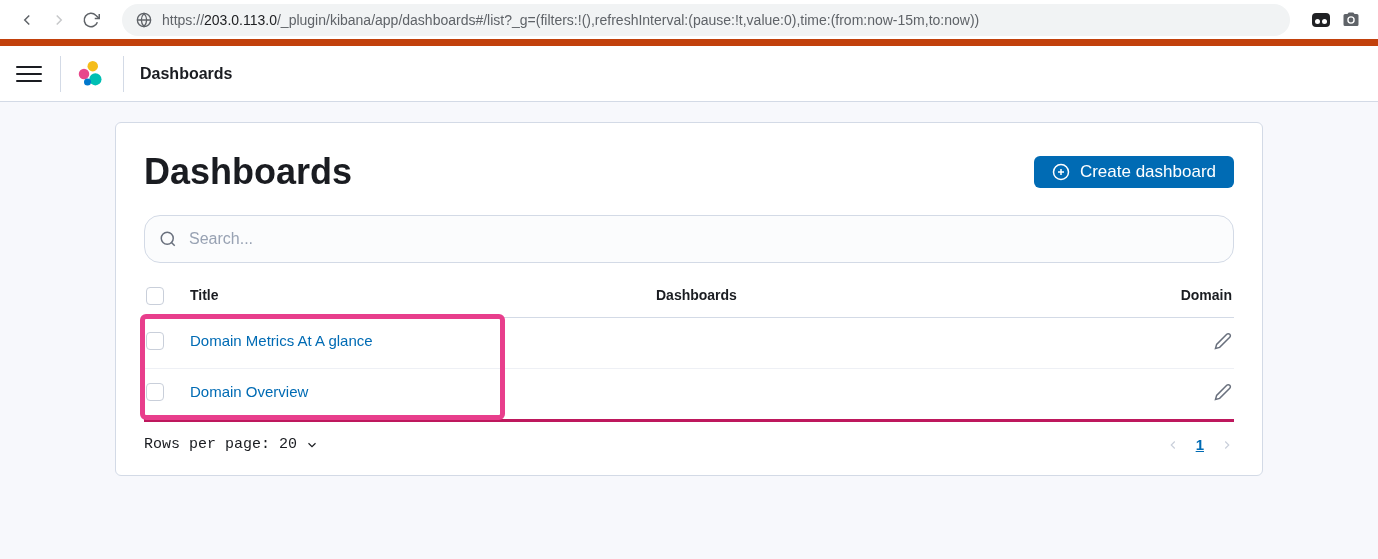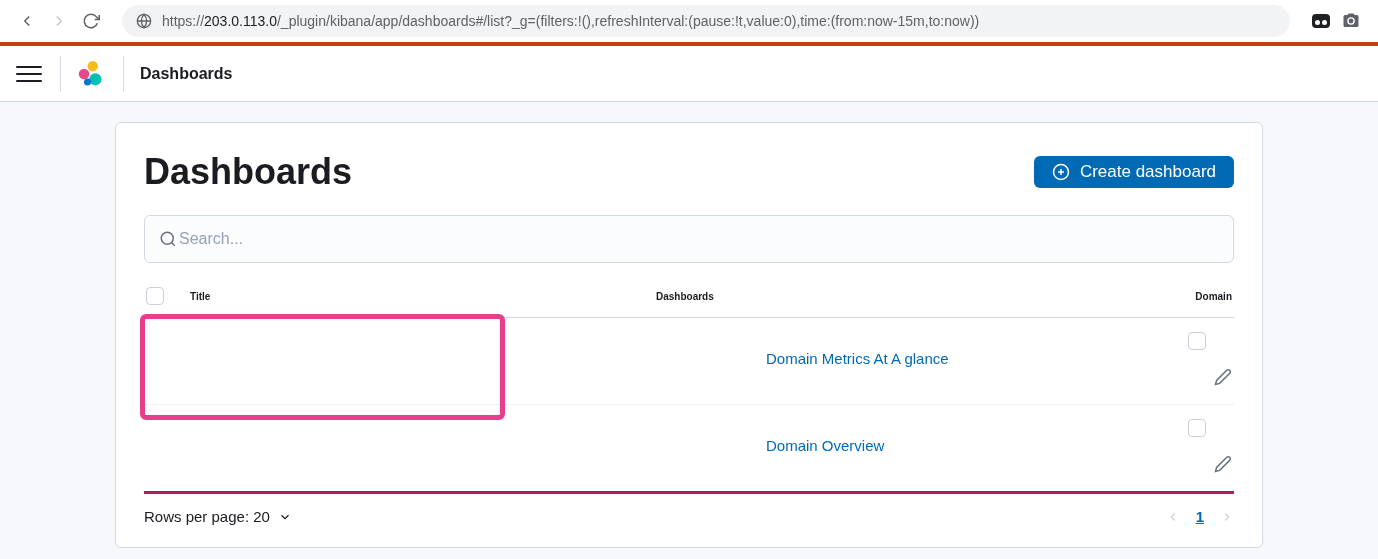--- a/index.html
+++ b/index.html
@@ -10,21 +10,21 @@
     body {
       font-family: -apple-system, BlinkMacSystemFont, "Segoe UI", Helvetica, Arial, sans-serif;
       background: #f7f8fc;
       color: #1a1c21;
     }
     
     
     .browser-bar {
       height: 46px;
       background: #fff;
-      border-bottom: 4px solid #c2410c;
+      border-bottom: 7px solid #c2410c;
       display: flex;
       align-items: center;
       padding: 0 18px;
       gap: 14px;
     }
     .nav-arrow {
       width: 18px;
       height: 18px;
       display: flex;
       align-items: center;
@@ -177,26 +177,26 @@
       cursor: pointer;
     }
     .create-btn svg {
       width: 18px;
       height: 18px;
     }
     
     
     .search-box {
       border: 1px solid #d3dae6;
-      border-radius: 6px;
+      border-radius: 16px;
       height: 48px;
       display: flex;
       align-items: center;
       padding: 0 14px;
-      gap: 2px;
+      gap: 12px;
       margin-bottom: 24px;
       background: #fbfcfd;
     }
     .search-box svg {
       width: 18px;
       height: 18px;
       color: #69707d;
     }
     .search-input {
       border: none;
@@ -206,24 +206,23 @@
       background: transparent;
       color: #69707d;
     }
     .search-input::placeholder {
       color: #98a2b3;
     }
     
     
     .table-head {
       display: flex;
-      align-items: center;
       padding: 0 2px 12px 2px;
       border-bottom: 1px solid #d3dae6;
-      font-size: 10px;
+      font-size: 14px;
       font-weight: 600;
     }
     .col-check { width: 44px; display: flex; align-items: center; }
     .col-title { width: 466px; }
     .col-desc { flex: 1; }
     .col-actions { width: 80px; text-align: right; }
     
     .checkbox {
       width: 18px;
       height: 18px;
@@ -244,24 +243,23 @@
       height: 106px;
       pointer-events: none;
       z-index: 5;
     }
     .table-body {
       position: relative;
     }
     
     .table-row {
       display: flex;
-      align-items: flex-end;
+      align-items: flex-start;
       padding: 14px 2px;
       border-bottom: 1px solid #eef0f5;
-      flex-direction: column;
     }
     .table-row:last-of-type {
       border-bottom: 3px solid #be185d;
     }
     .dashboard-link {
       color: #006bb4;
       font-size: 15px;
       text-decoration: none;
     }
     .edit-icon {
@@ -276,20 +274,21 @@
       align-items: center;
       padding-top: 14px;
     }
     .rows-per-page {
       display: flex;
       align-items: center;
       gap: 8px;
       font-size: 15px;
       color: #1a1c21;
       cursor: pointer;
+      font-family: Liberation Mono, monospace;
     }
     .pagination {
       display: flex;
       align-items: center;
       gap: 16px;
     }
     .page-arrow {
       color: #c9cfda;
       cursor: pointer;
     }

